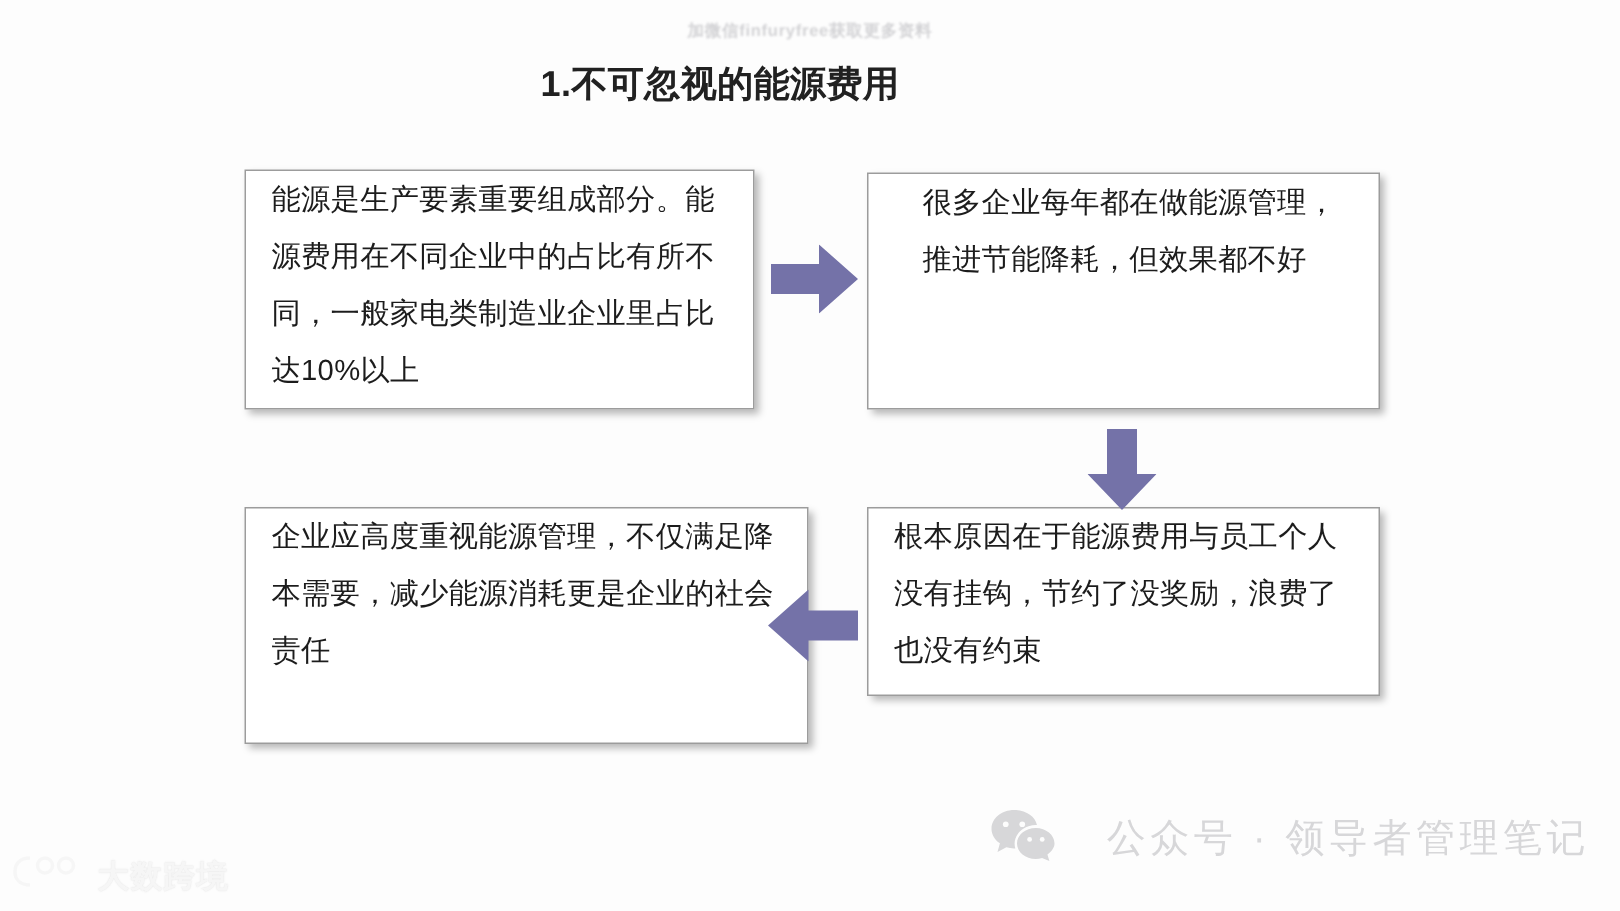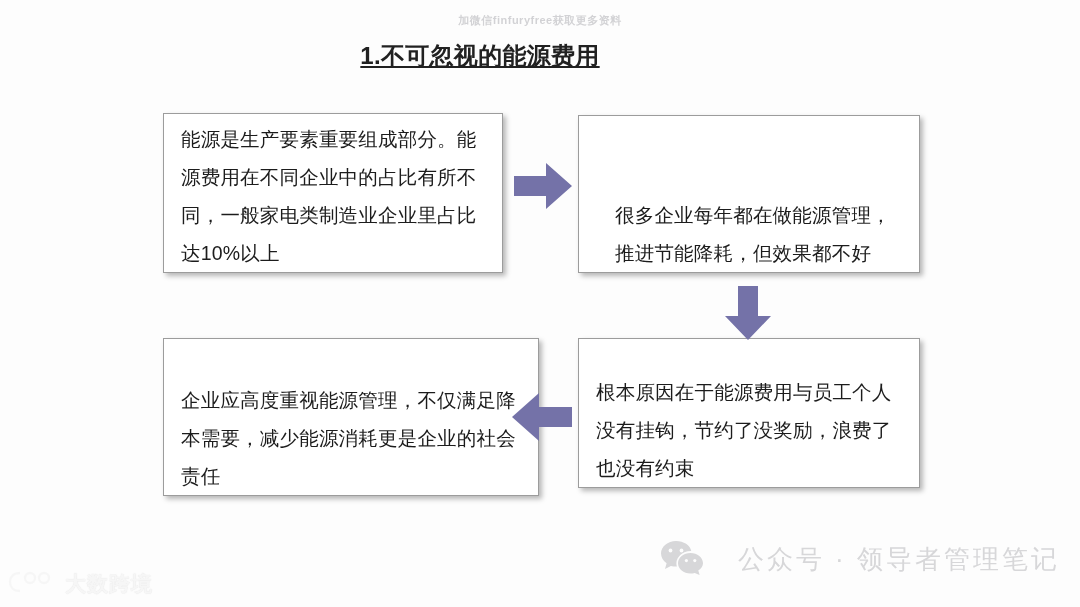--- a/index.html
+++ b/index.html
@@ -46,45 +46,44 @@
     position: absolute;
     top: 40px;
     left: 0;
     width: 960px;
     text-align: center;
     font-size: 24px;
     font-weight: 700;
     color: #212121;
     letter-spacing: 0.3px;
     white-space: nowrap;
-    text-decoration: underline;
   }
 
   
   .box {
     position: absolute;
     box-sizing: border-box;
     background: #ffffff;
     border: 1px solid #9c9c9c;
     box-shadow: 3px 3px 5px rgba(0,0,0,0.28);
     display: flex;
-    align-items: flex-end;
+    align-items: flex-start;
     padding: 0 16px 0 17px;
   }
   .box-text {
     font-size: 19.5px;
     line-height: 38px;
     color: #1c1c1c;
     letter-spacing: 0.2px;
     width: 100%;
   }
 
   #box-energy-share   { left: 163px; top: 113px; width: 340px; height: 160px; }
   #box-mgmt-effort    { left: 578px; top: 115px; width: 342px; height: 158px; padding-left: 36px; }
-  #box-root-cause     { left: 578px; top: 338px; width: 342px; height: 150px; }
+  #box-root-cause     { left: 578px; top: 338px; width: 342px; height: 126px; }
   #box-responsibility { left: 163px; top: 338px; width: 376px; height: 158px; }
 
   
   .arrow {
     position: absolute;
   }
   #arrow-right-top { left: 514px; top: 163px; }
   #arrow-down-right { left: 725px; top: 286px; }
   #arrow-left-bottom { left: 512px; top: 393px; }
 

